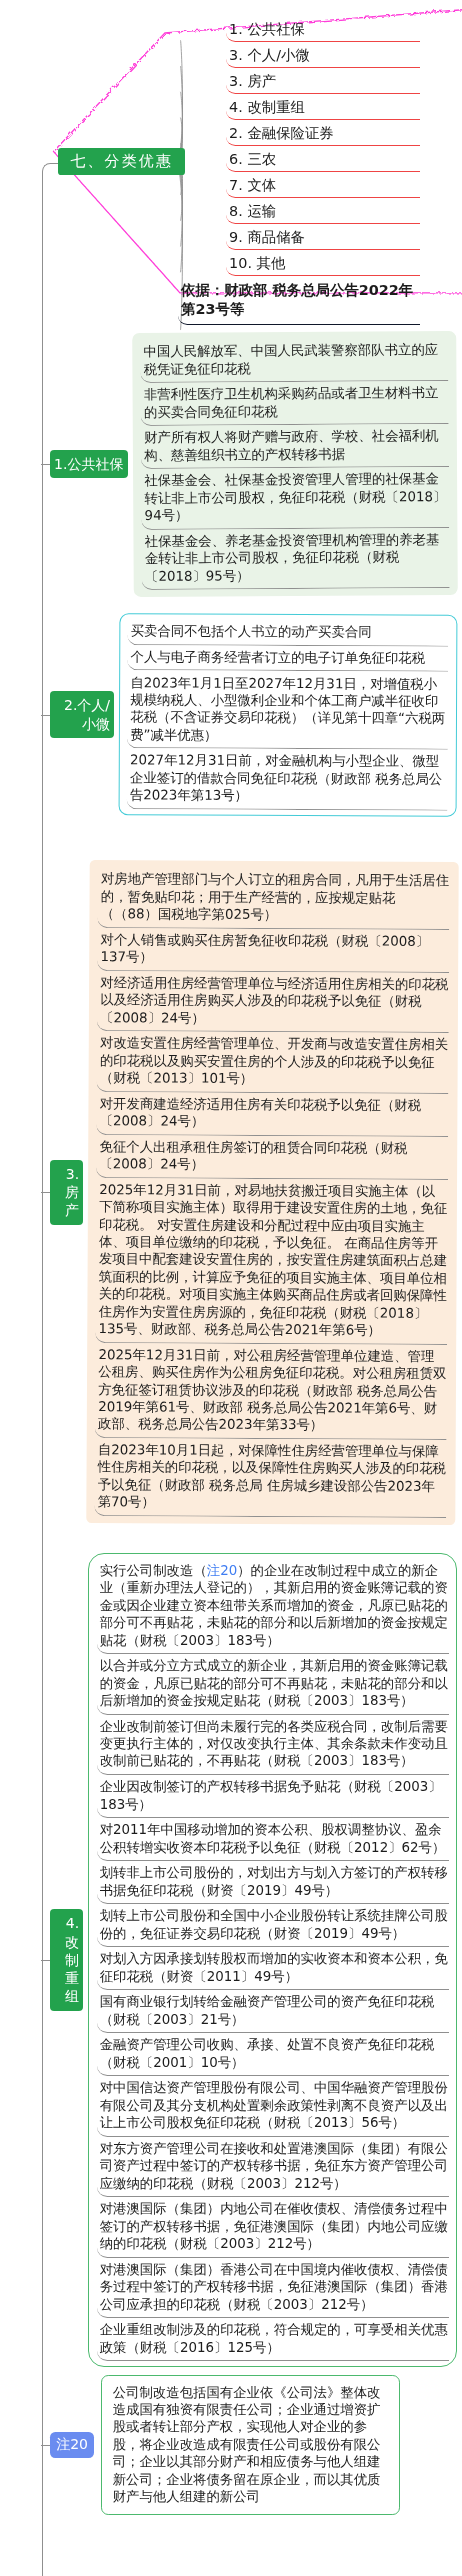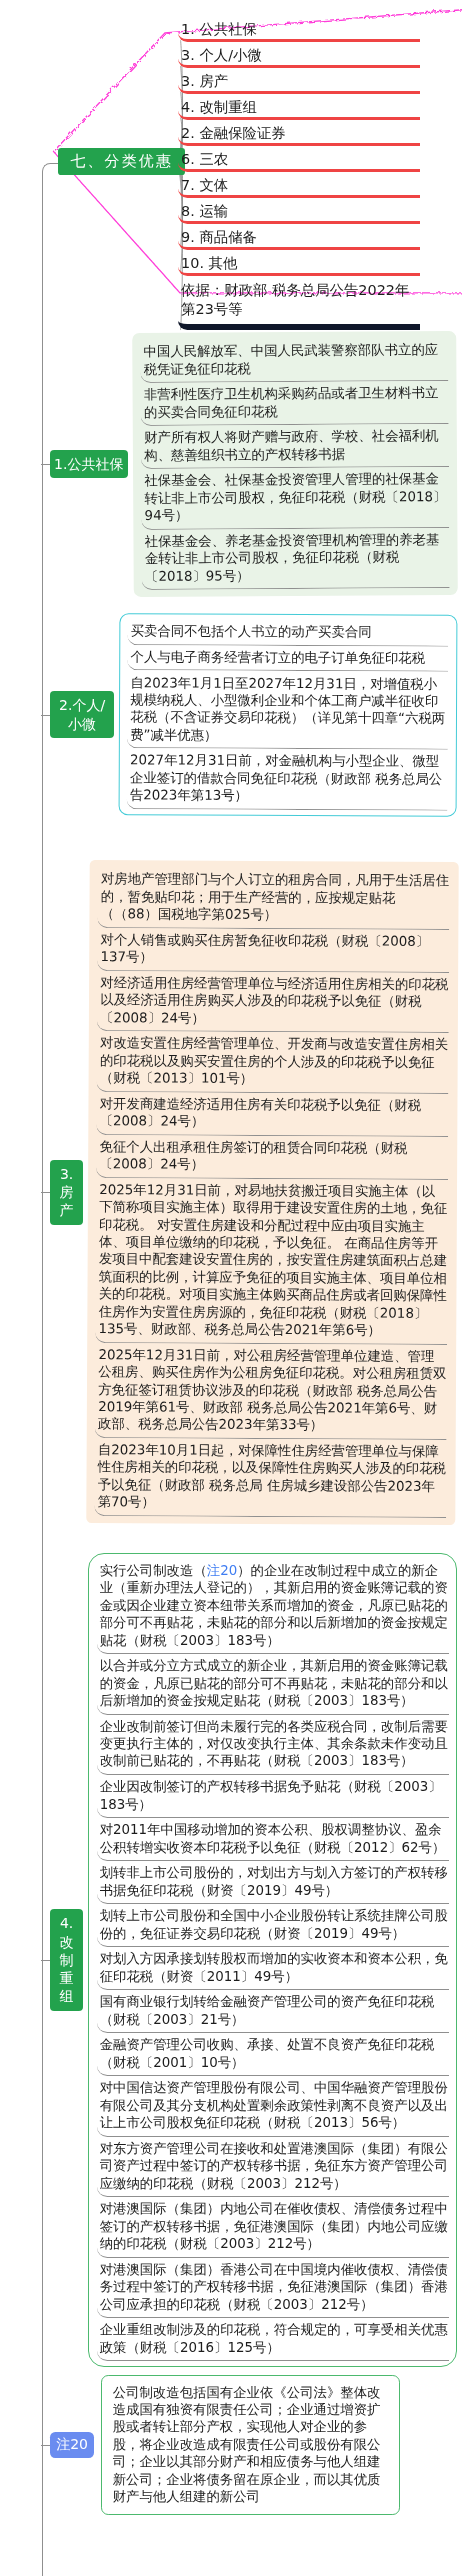--- a/index.html
+++ b/index.html
@@ -13,30 +13,30 @@
   .wm{position:absolute;z-index:0;color:rgba(110,110,110,0.07);font-weight:bold;pointer-events:none;user-select:none;}
   .wm1{left:185px;top:1571px;font-size:268px;transform:rotate(-16deg);}
   .wm2{left:129px;top:2035px;font-size:268px;transform:rotate(-16deg);}
 
   
   .top{position:relative;height:340px;z-index:2;}
   .main-node{position:absolute;left:58px;top:148px;background:#23a24d;color:#fff;
              font-size:15px;padding:4.1px 12.4px;border-radius:3.1px;letter-spacing:2.1px;white-space:nowrap;}
   .qlist{position:absolute;left:178px;top:15.5px;width:242px;}
   .q-item{height:26px;box-sizing:border-box;padding:4.1px 3.1px 0 3.1px;font-size:14.4px;
-          border-bottom:3px solid #ef4444;border-bottom-left-radius:9.3px;}
+          border-bottom:1px solid #ef4444;border-bottom-left-radius:9.3px;margin-left:48px;}
   .q-note{box-sizing:border-box;padding:5.2px 3.1px 4.1px 3.1px;font-size:14.4px;line-height:1.35;
-          border-bottom:6px solid #0f172a;border-bottom-left-radius:9.3px;}
+          border-bottom:1px solid #0f172a;border-bottom-left-radius:9.3px;font-weight:bold;}
 
   
   .sections{position:relative;z-index:2;margin-left:50px;width:407px;}
   .section{display:flex;align-items:center;position:relative;}
   .section::before{content:'';position:absolute;left:-8.8px;top:50%;width:8.8px;height:1px;background:#8f8f8f;}
   .node{background:#23a24d;color:#fff;font-size:14px;border-radius:4.1px;padding:5.2px 4.1px;
-        text-align:center;flex:0 0 auto;margin-right:5.2px;line-height:1.3;}
+        text-align:right;flex:0 0 auto;margin-right:5.2px;line-height:1.3;}
   .node.vert{word-break:break-all;}
   .blue-node{background:#6a8cf0;color:#fff;font-size:14px;border-radius:5.2px;padding:4.1px 6.2px;
              flex:0 0 auto;margin-right:7.2px;white-space:nowrap;}
   .group{flex:1 1 auto;box-sizing:border-box;}
   .g1{background:#e9f3e7;border-radius:7.2px;padding:7.2px 8.2px;transform:rotate(-0.35deg);}
   .g2{border:1.5px solid #43cbd7;border-radius:9.3px;padding:5.2px 7.2px;transform:rotate(0.25deg);background:#fff;}
   .g3{background:#fcecdc;border-radius:5.2px;padding:7.2px 8.2px;transform:rotate(0.3deg);}
   .g4{border:1.5px solid #4cb96e;border-radius:16px;padding:5.2px 7.2px;background:#fff;}
   .gnote{border:1.5px solid #4cb96e;border-radius:7.2px;padding:4.1px 7.2px;background:#fff;}
 

